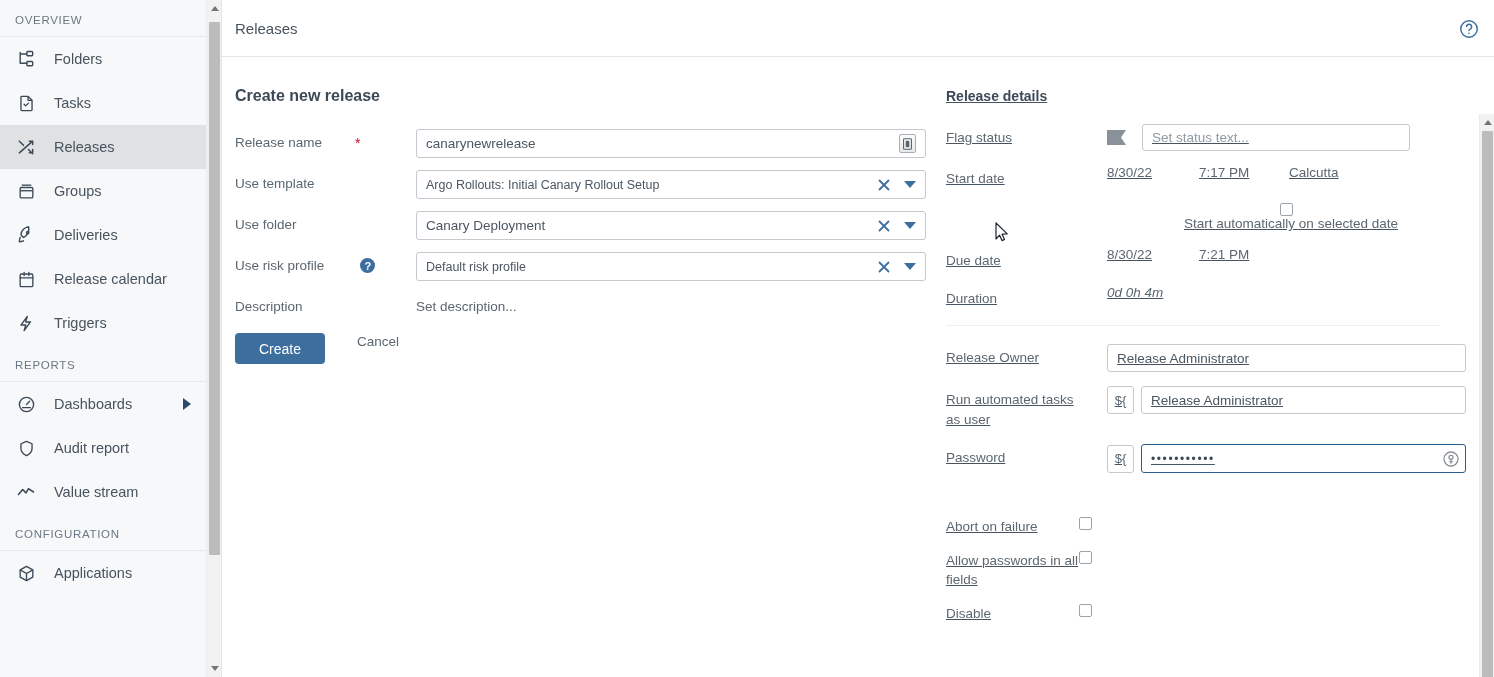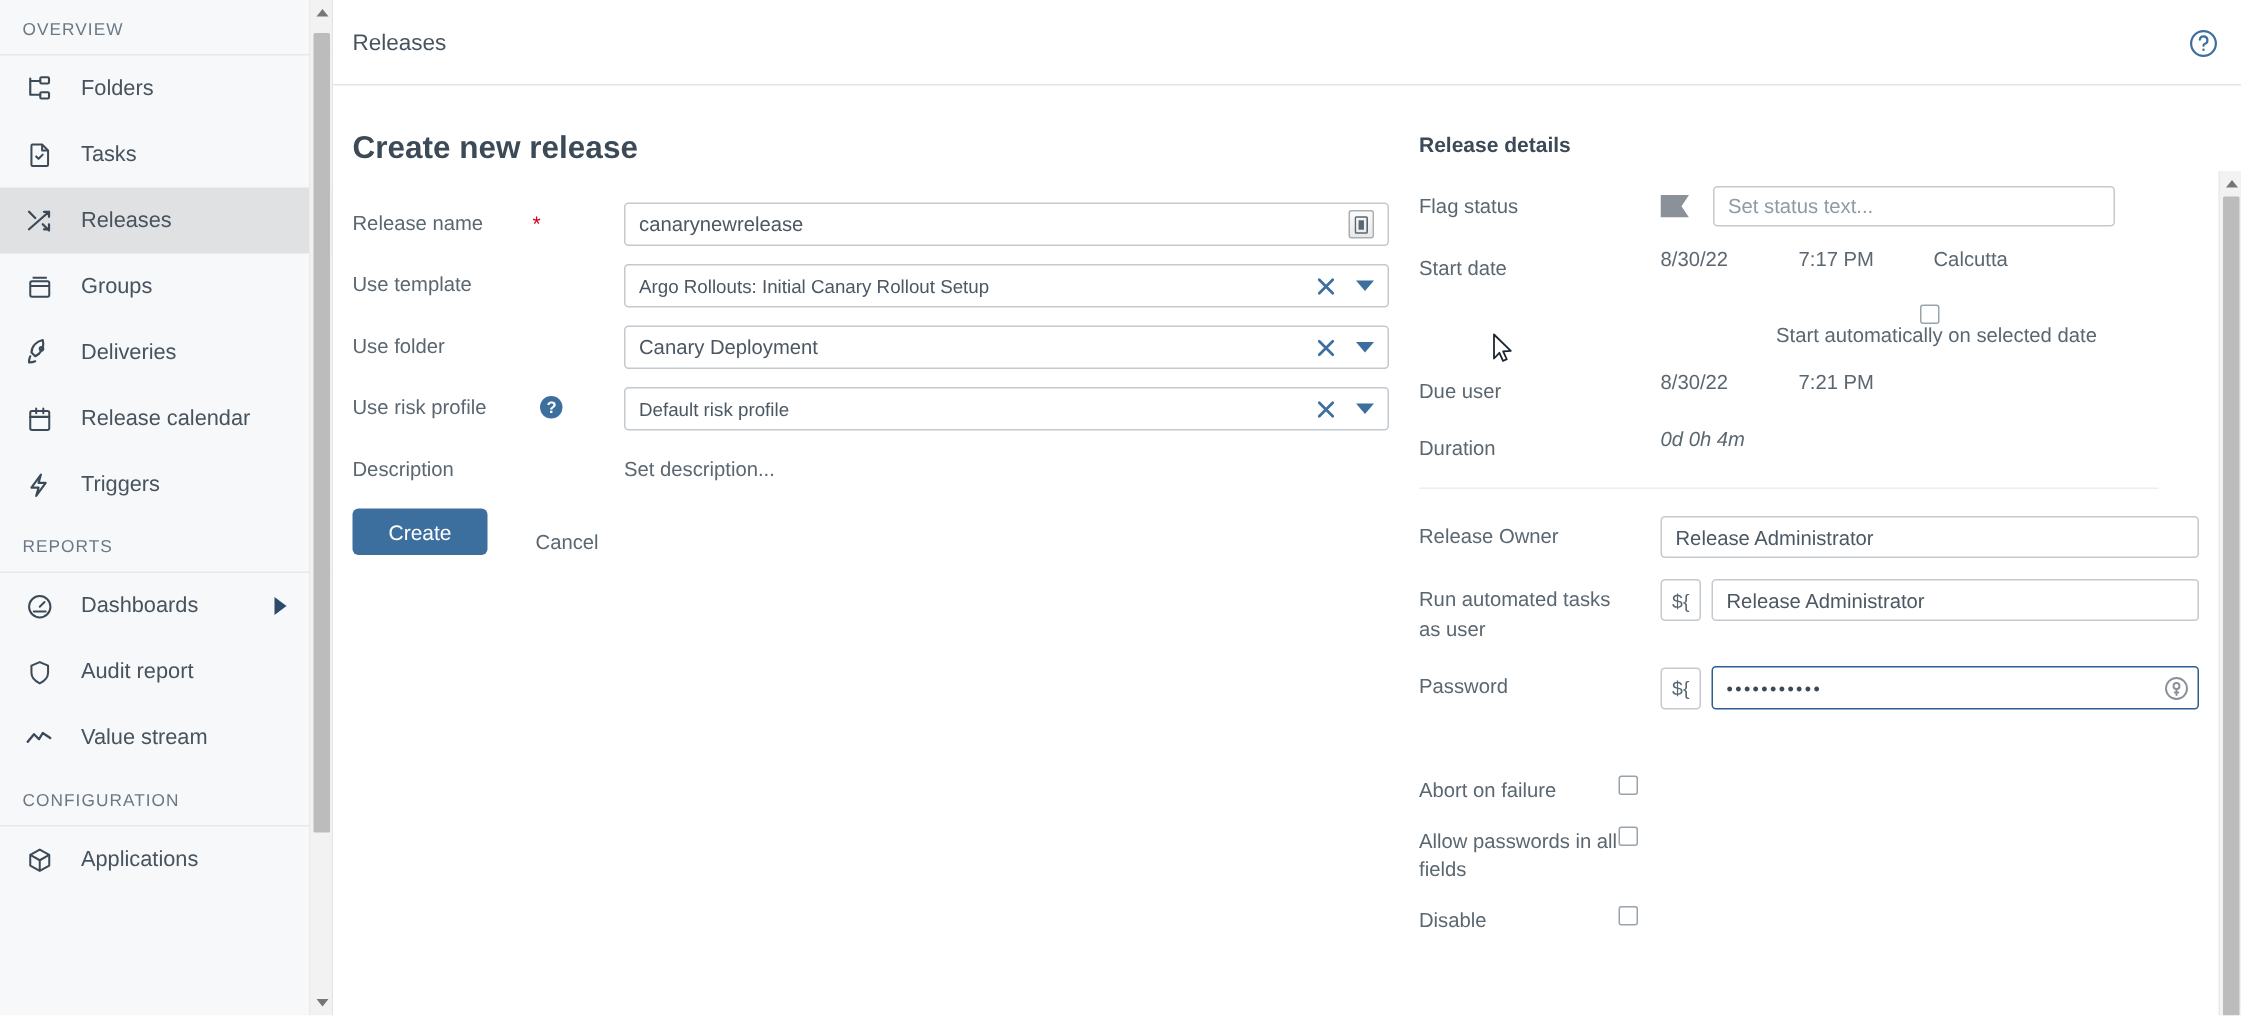--- a/index.html
+++ b/index.html
@@ -112,24 +112,24 @@
     cursor: pointer;
   }
 
   .content {
     position: relative;
     height: 620px;
     padding: 0;
     display: flex;
   }
   .left-pane { width: 724px; flex: 0 0 724px; padding: 22px 0 0 13px; }
-  .right-pane { flex: 1 1 auto; padding: 22px 0 0 0; position: relative; }
+  .right-pane { flex: 1 1 auto; padding: 22px 0 0 0; position: relative; text-decoration: underline; }
 
   h1.form-title {
-    font-size: 21px;
+    font-size: 16px;
     font-weight: bold;
     color: #3c4a58;
     margin: 8px 0 24px 0;
   }
 
   .frow {
     display: flex;
     align-items: flex-start;
     margin-bottom: 12px;
     min-height: 28px;
@@ -191,21 +191,21 @@
     flex: 0 0 12px;
   }
 
   .link-text {
     font-size: 13.5px;
     color: #5b6770;
     padding-top: 6px;
     cursor: pointer;
   }
 
-  .actions { display: flex; align-items: flex-end; margin-top: 8px; }
+  .actions { display: flex; align-items: flex-start; margin-top: 8px; }
   .btn-primary {
     background: #3d6f9e;
     color: #fff;
     border: none;
     border-radius: 4px;
     height: 31px;
     padding: 0 24px;
     font-size: 14px;
     font-family: inherit;
     cursor: pointer;
@@ -560,21 +560,21 @@
             <span class="dt">Calcutta</span>
           </div>
         </div>
 
         <div class="cbrow">
           <span class="cb"></span>
           <span class="cbtext">Start automatically on selected date</span>
         </div>
 
         <div class="rrow">
-          <div class="rlabel">Due user</div>
+          <div class="rlabel">Due date</div>
           <div class="rvalue">
             <span class="dt d1">8/30/22</span>
             <span class="dt d2">7:21 PM</span>
           </div>
         </div>
 
         <div class="rrow">
           <div class="rlabel">Duration</div>
           <div class="rvalue">
               <span class="dur">0d 0h 4m</span>

